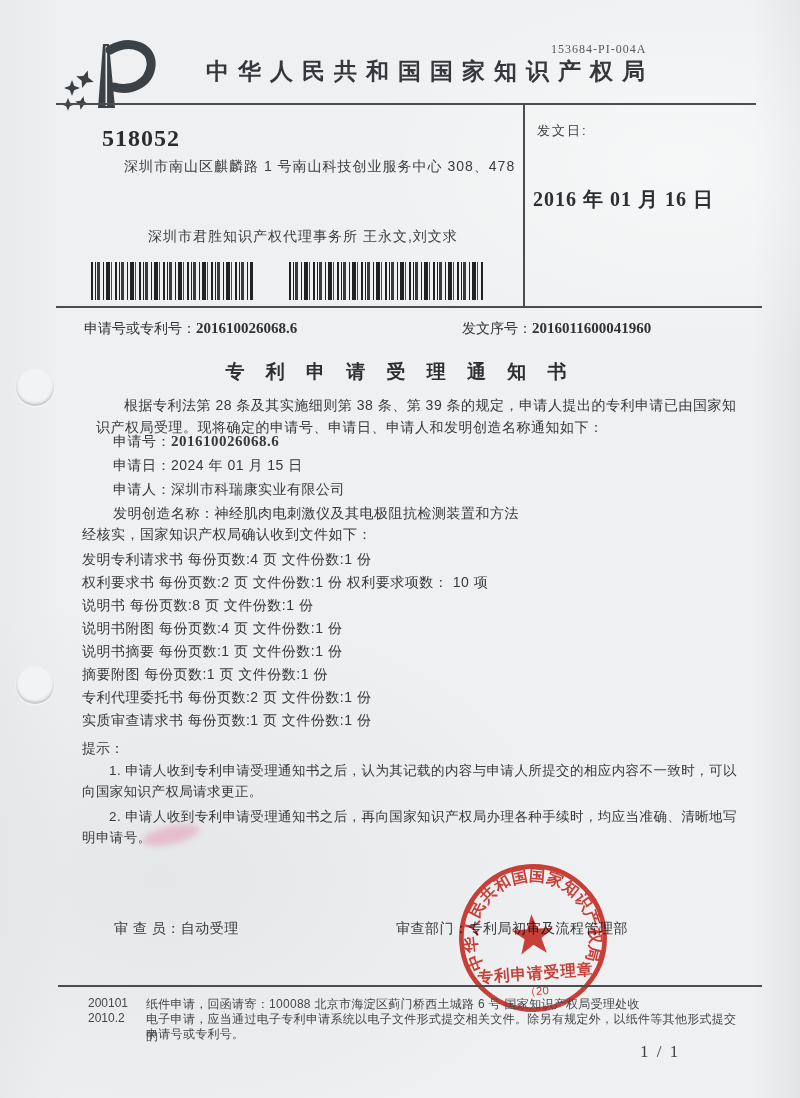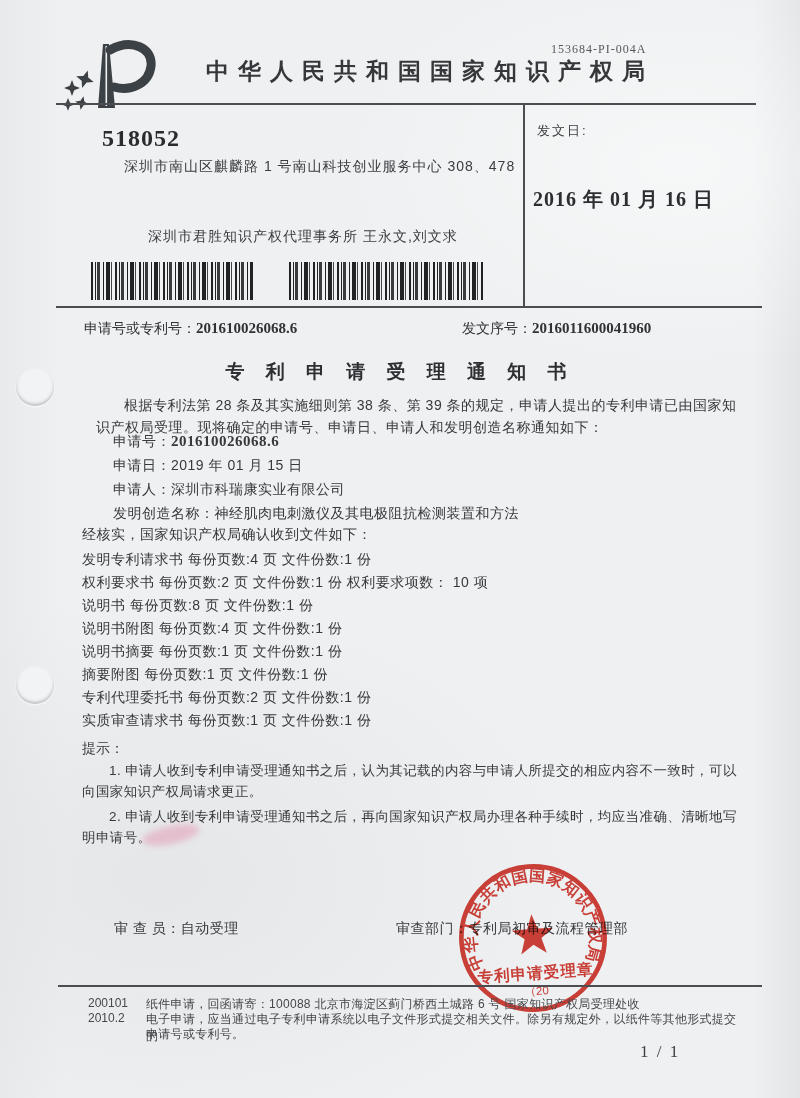--- a/index.html
+++ b/index.html
@@ -120,21 +120,21 @@
     <span>发文序号：</span><span class="numv">2016011600041960</span>
   </div>
 
   <div id="notice-title" class="abs">专 利 申 请 受 理 通 知 书</div>
   <div id="para1" class="abs">根据专利法第 28 条及其实施细则第 38 条、第 39 条的规定，申请人提出的专利申请已由国家知识产权局受理。现将确定的申请号、申请日、申请人和发明创造名称通知如下：</div>
 
   <div class="field" style="top:433px">
     <span>申请号：</span><span class="numv">201610026068.6</span>
   </div>
   <div class="field" style="top:457px">
-    <span>申请日：</span><span>2019 年 01 月 15 日</span>
+    <span>申请日：</span><span>2024 年 01 月 15 日</span>
   </div>
   <div class="field" style="top:481px">
     <span>申请人：</span><span>深圳市科瑞康实业有限公司</span>
   </div>
   <div class="field" style="top:505px">
     <span>发明创造名称：</span><span>神经肌肉电刺激仪及其电极阻抗检测装置和方法</span>
   </div>
 
   <div id="confirm-line" class="abs">经核实，国家知识产权局确认收到文件如下：</div>
 

